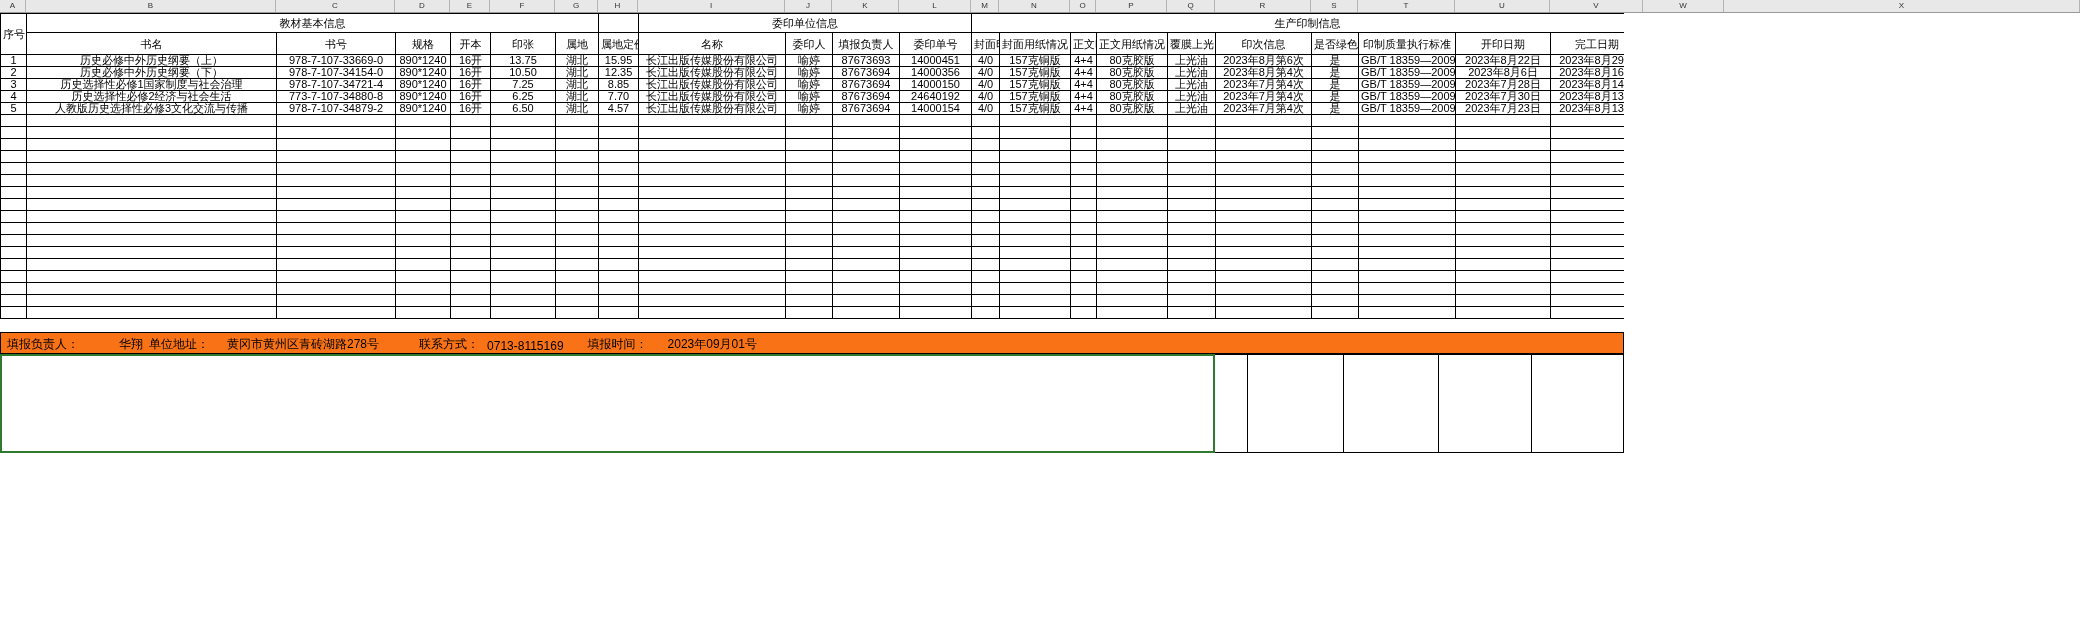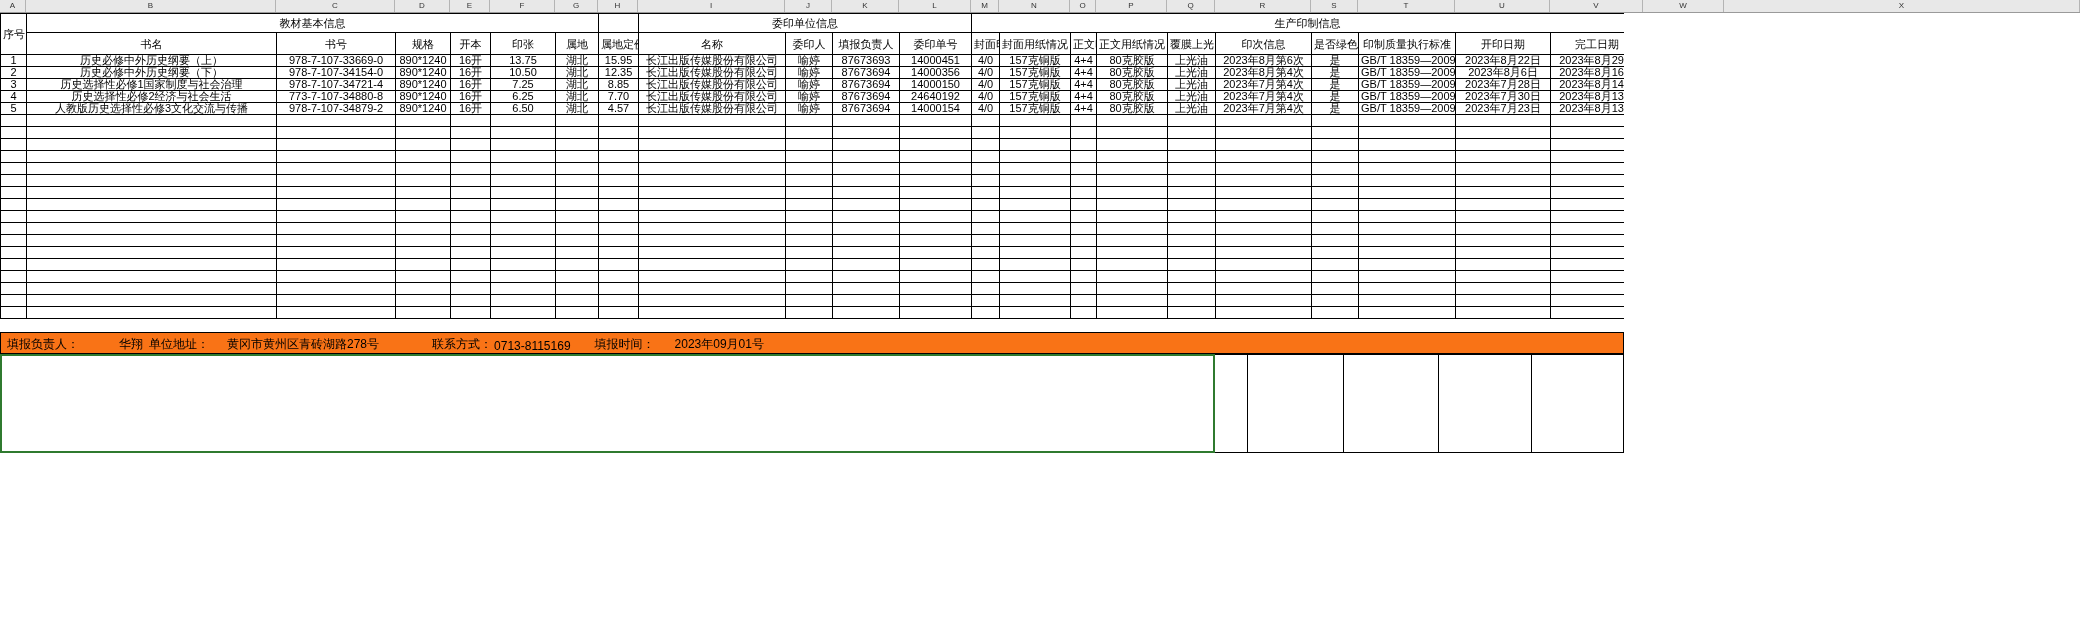--- a/index.html
+++ b/index.html
@@ -797,22 +797,22 @@
         </tr>
       </tbody>
   </table>
 
 
   <div class="footer-bar">
     <span class="lbl">填报负责人：</span>
     <span class="val" style="margin-left:40px">华翔</span>
     <span class="lbl" style="">单位地址：</span>
     <span class="val" style="margin-left:18px">黄冈市黄州区青砖湖路278号</span>
-    <span class="lbl" style="margin-left:53px">联系方式：</span>
-    <span class="val" style="margin-left:2px">0713-8115169</span>
+    <span class="lbl" style="margin-left:40px">联系方式：</span>
+    <span class="val" style="margin-left:8px">0713-8115169</span>
     <span class="lbl" style="margin-left:24px">填报时间：</span>
     <span class="val" style="margin-left:20px">2023年09月01号</span>
   </div>
 
   <div class="note-box"></div>
   <div class="note-right">
     <div class="note-divider" style="left:32px"></div>
     <div class="note-divider" style="left:128px"></div>
     <div class="note-divider" style="left:223px"></div>
     <div class="note-divider" style="left:316px"></div>

